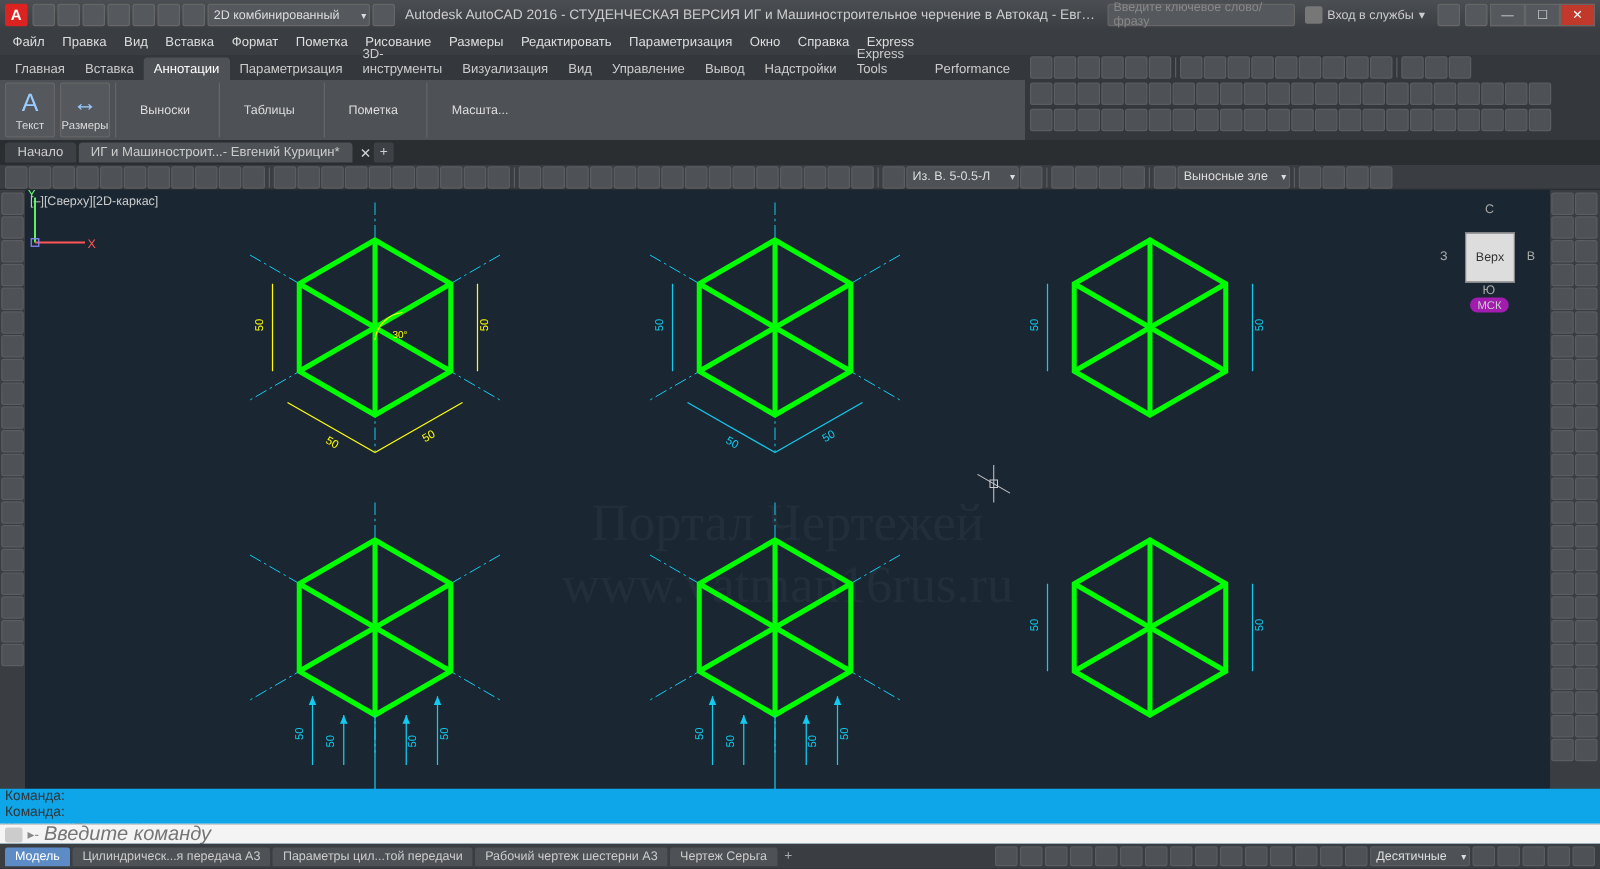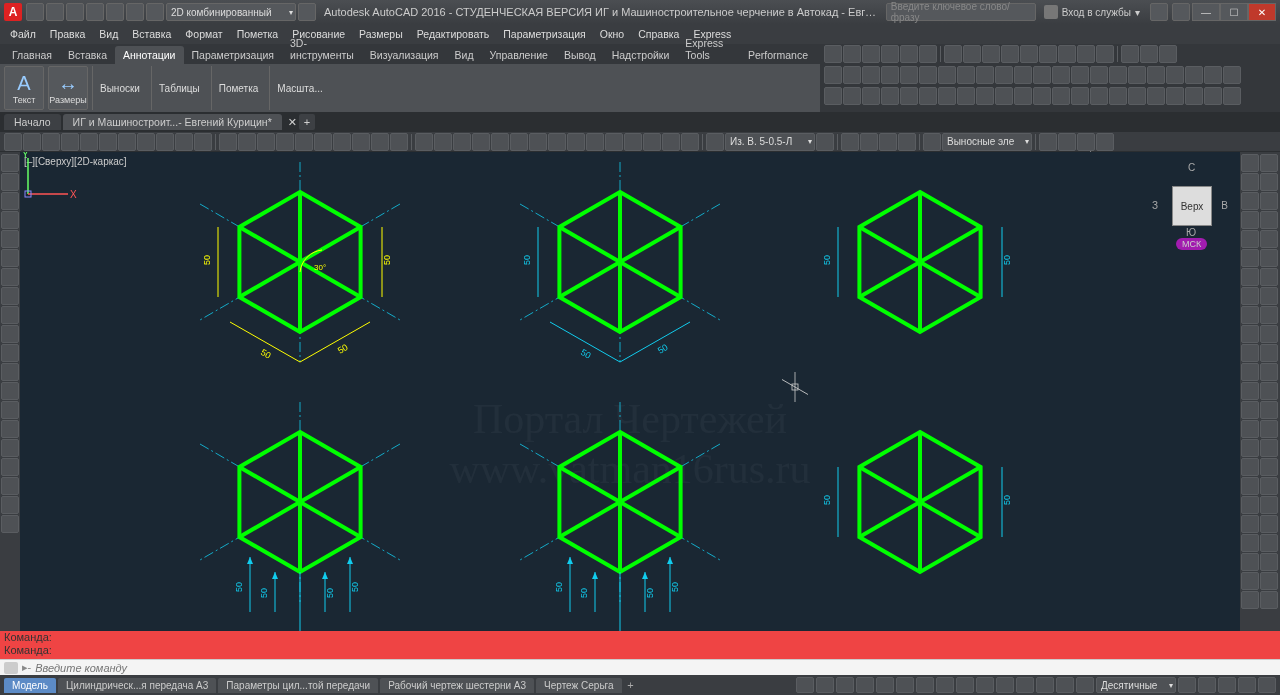--- a/index.html
+++ b/index.html
@@ -17,21 +17,21 @@
 .titlebar .winbtns div{width:28px;height:18px;background:#55585c;border:1px solid #666;display:flex;align-items:center;justify-content:center;font-size:10px;}
 .titlebar .winbtns .close{background:#c0392b;color:#fff;}
 .menubar{height:20px;background:#3a3d41;display:flex;align-items:center;padding:0 4px;gap:2px;}
 .menubar span{padding:2px 6px;font-size:10.5px;color:#ddd;cursor:default;}
 .ribbon-tabs{height:20px;background:#34373b;display:flex;align-items:end;padding:0 4px;}
 .ribbon-tabs .tab{padding:3px 8px;font-size:10.5px;color:#ccc;border-radius:3px 3px 0 0;}
 .ribbon-tabs .tab.active{background:#4e5155;color:#fff;}
 .ribbon{height:48px;background:#4e5155;display:flex;align-items:center;padding:2px 4px;gap:4px;}
 .ribbon .bigbtn{width:40px;height:44px;background:#55585c;border:1px solid #666;border-radius:2px;display:flex;flex-direction:column;align-items:center;justify-content:center;font-size:9px;color:#ddd;}
 .ribbon .bigbtn .glyph{font-size:20px;color:#9cf;}
-.ribbon .panel{display:flex;flex-direction:column;gap:1px;padding:0 7px;border-left:1px solid #666;height:44px;justify-content:center;}
+.ribbon .panel{display:flex;flex-direction:column;gap:1px;padding:0 19px;border-left:1px solid #666;height:44px;justify-content:center;}
 .ribbon .panel span{font-size:10px;color:#ddd;}
 .doc-tabs{height:20px;background:#2b2e31;display:flex;align-items:center;padding:0 4px;gap:2px;}
 .doc-tabs .dtab{padding:2px 10px;background:#3d4044;font-size:10.5px;color:#ccc;border-radius:3px 3px 0 0;position:relative;}
 .doc-tabs .dtab.active{background:#4e5155;}
 .doc-tabs .plus{width:16px;height:16px;background:#3d4044;border-radius:2px;display:flex;align-items:center;justify-content:center;font-size:11px;}
 .toolrows{background:#3a3d41;}
 .toolrow{height:20px;display:flex;align-items:center;padding:4px 4px;gap:1px;border-bottom:1px solid #2b2e31;}
 .toolrow .ico{width:18px;height:18px;background:#4e5155;border:1px solid #5a5d61;border-radius:2px;flex-shrink:0;}
 .toolrow .sep{width:1px;height:16px;background:#5a5d61;margin:0 2px;flex-shrink:0;}
 .toolrow .dd{height:18px;background:#4e5155;border:1px solid #5a5d61;border-radius:2px;font-size:10px;padding:0 14px 0 4px;display:flex;align-items:center;color:#ddd;position:relative;flex-shrink:0;}
@@ -44,25 +44,25 @@
 .righttools .ico{width:18px;height:18px;background:#4e5155;border:1px solid #5a5d61;border-radius:2px;}
 .canvas{flex:1;background:#1a2733;position:relative;overflow:hidden;}
 .canvas .viewlabel{position:absolute;top:4px;left:4px;font-size:10px;color:#ccc;}
 .canvas svg{position:absolute;top:0;left:0;}
 .viewcube{position:absolute;top:8px;right:8px;width:80px;height:90px;}
 .viewcube .cube{width:40px;height:40px;background:#ddd;border:1px solid #888;position:absolute;top:26px;left:20px;display:flex;align-items:center;justify-content:center;font-size:10px;color:#333;}
 .viewcube .dir{position:absolute;font-size:10px;color:#aaa;}
 .viewcube .n{top:2px;left:36px;} .viewcube .s{bottom:12px;left:34px;} .viewcube .w{top:40px;left:0;} .viewcube .e{top:40px;right:4px;}
 .viewcube .msk{position:absolute;bottom:0;left:24px;font-size:9px;background:#a21caf;padding:1px 6px;border-radius:8px;color:#ccc;}
 .ucs{position:absolute;bottom:8px;left:8px;}
-.cmdline{position:absolute;bottom:20px;left:0;right:0;height:44px;background:#ef4444;color:#333;font-family:Consolas,monospace;font-size:11px;display:flex;flex-direction:column;}
+.cmdline{position:absolute;bottom:20px;left:0;right:0;height:44px;background:#0ea5e9;color:#333;font-family:Consolas,monospace;font-size:11px;display:flex;flex-direction:column;}
 .cmdline .hist{flex:1;padding:0 4px;overflow:hidden;line-height:13px;}
 .cmdline .input{height:16px;background:#f4f4f4;border-top:1px solid #ccc;display:flex;align-items:center;padding:0 4px;gap:4px;}
 .cmdline .input .prompt{width:14px;height:12px;background:#ccc;border-radius:2px;}
-.cmdline .input input{flex:1;border:0;background:transparent;font-family:inherit;font-size:11px;font-style:italic;color:#888;outline:none;}
+.cmdline .input input{flex:1;border:0;background:transparent;font-family:inherit;font-size:16px;font-style:italic;color:#888;outline:none;}
 .statusbar{position:absolute;bottom:0;left:0;right:0;height:20px;background:#3a3d41;display:flex;align-items:center;padding:0 4px;gap:2px;}
 .statusbar .stab{padding:2px 8px;background:#4e5155;font-size:10px;color:#ccc;border-radius:2px 2px 0 0;}
 .statusbar .stab.active{background:#5c8bc6;color:#fff;}
 .statusbar .spacer{flex:1;}
 .statusbar .ico{width:18px;height:16px;background:#4e5155;border:1px solid #5a5d61;border-radius:2px;}
 .statusbar .dd{height:16px;background:#4e5155;border:1px solid #5a5d61;border-radius:2px;font-size:10px;padding:0 14px 0 4px;display:flex;align-items:center;color:#ddd;position:relative;}
 .statusbar .dd::after{content:"▾";position:absolute;right:2px;font-size:8px;}
 .watermark{position:absolute;left:50%;top:50%;transform:translate(-50%,-50%);font-size:42px;color:rgba(255,255,255,.04);pointer-events:none;text-align:center;line-height:1.2;font-family:Georgia,serif;margin-top:44px;}
 </style>
 </head>

